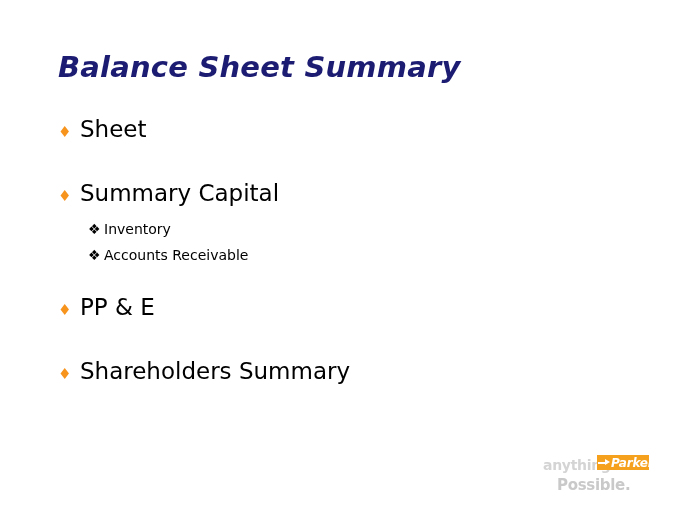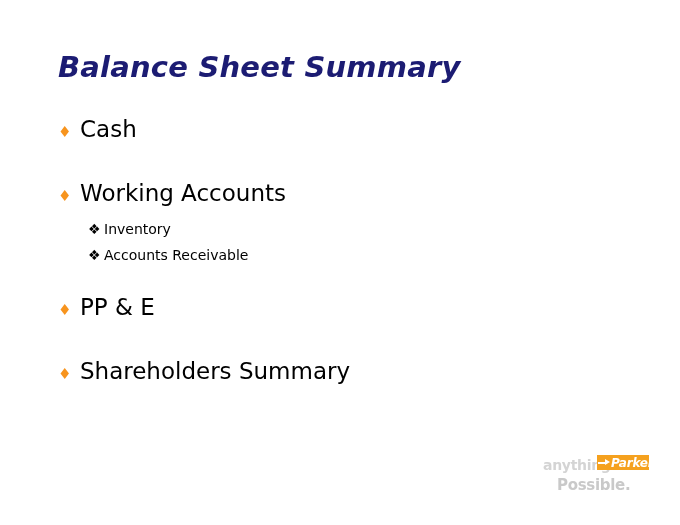--- a/index.html
+++ b/index.html
@@ -162,28 +162,28 @@
 <body>
 
 <div id="slide">
 
   <div id="slide-title">Balance Sheet Summary</div>
 
   <div id="body-list">
 
     <div class="bullet-row level-1">
       <span class="marker">♦</span>
-      <span class="bullet-text">Cash</span>
+      <span class="bullet-text">Sheet</span>
     </div>
 
     <div class="gap-lg"></div>
 
     <div class="bullet-row level-1">
       <span class="marker">♦</span>
-      <span class="bullet-text">Working Accounts</span>
+      <span class="bullet-text">Summary Capital</span>
     </div>
 
     <div class="gap-sm"></div>
 
     <div class="bullet-row level-2">
       <span class="marker">❖</span>
       <span class="bullet-text">Inventory</span>
     </div>
 
     <div class="bullet-row level-2">

